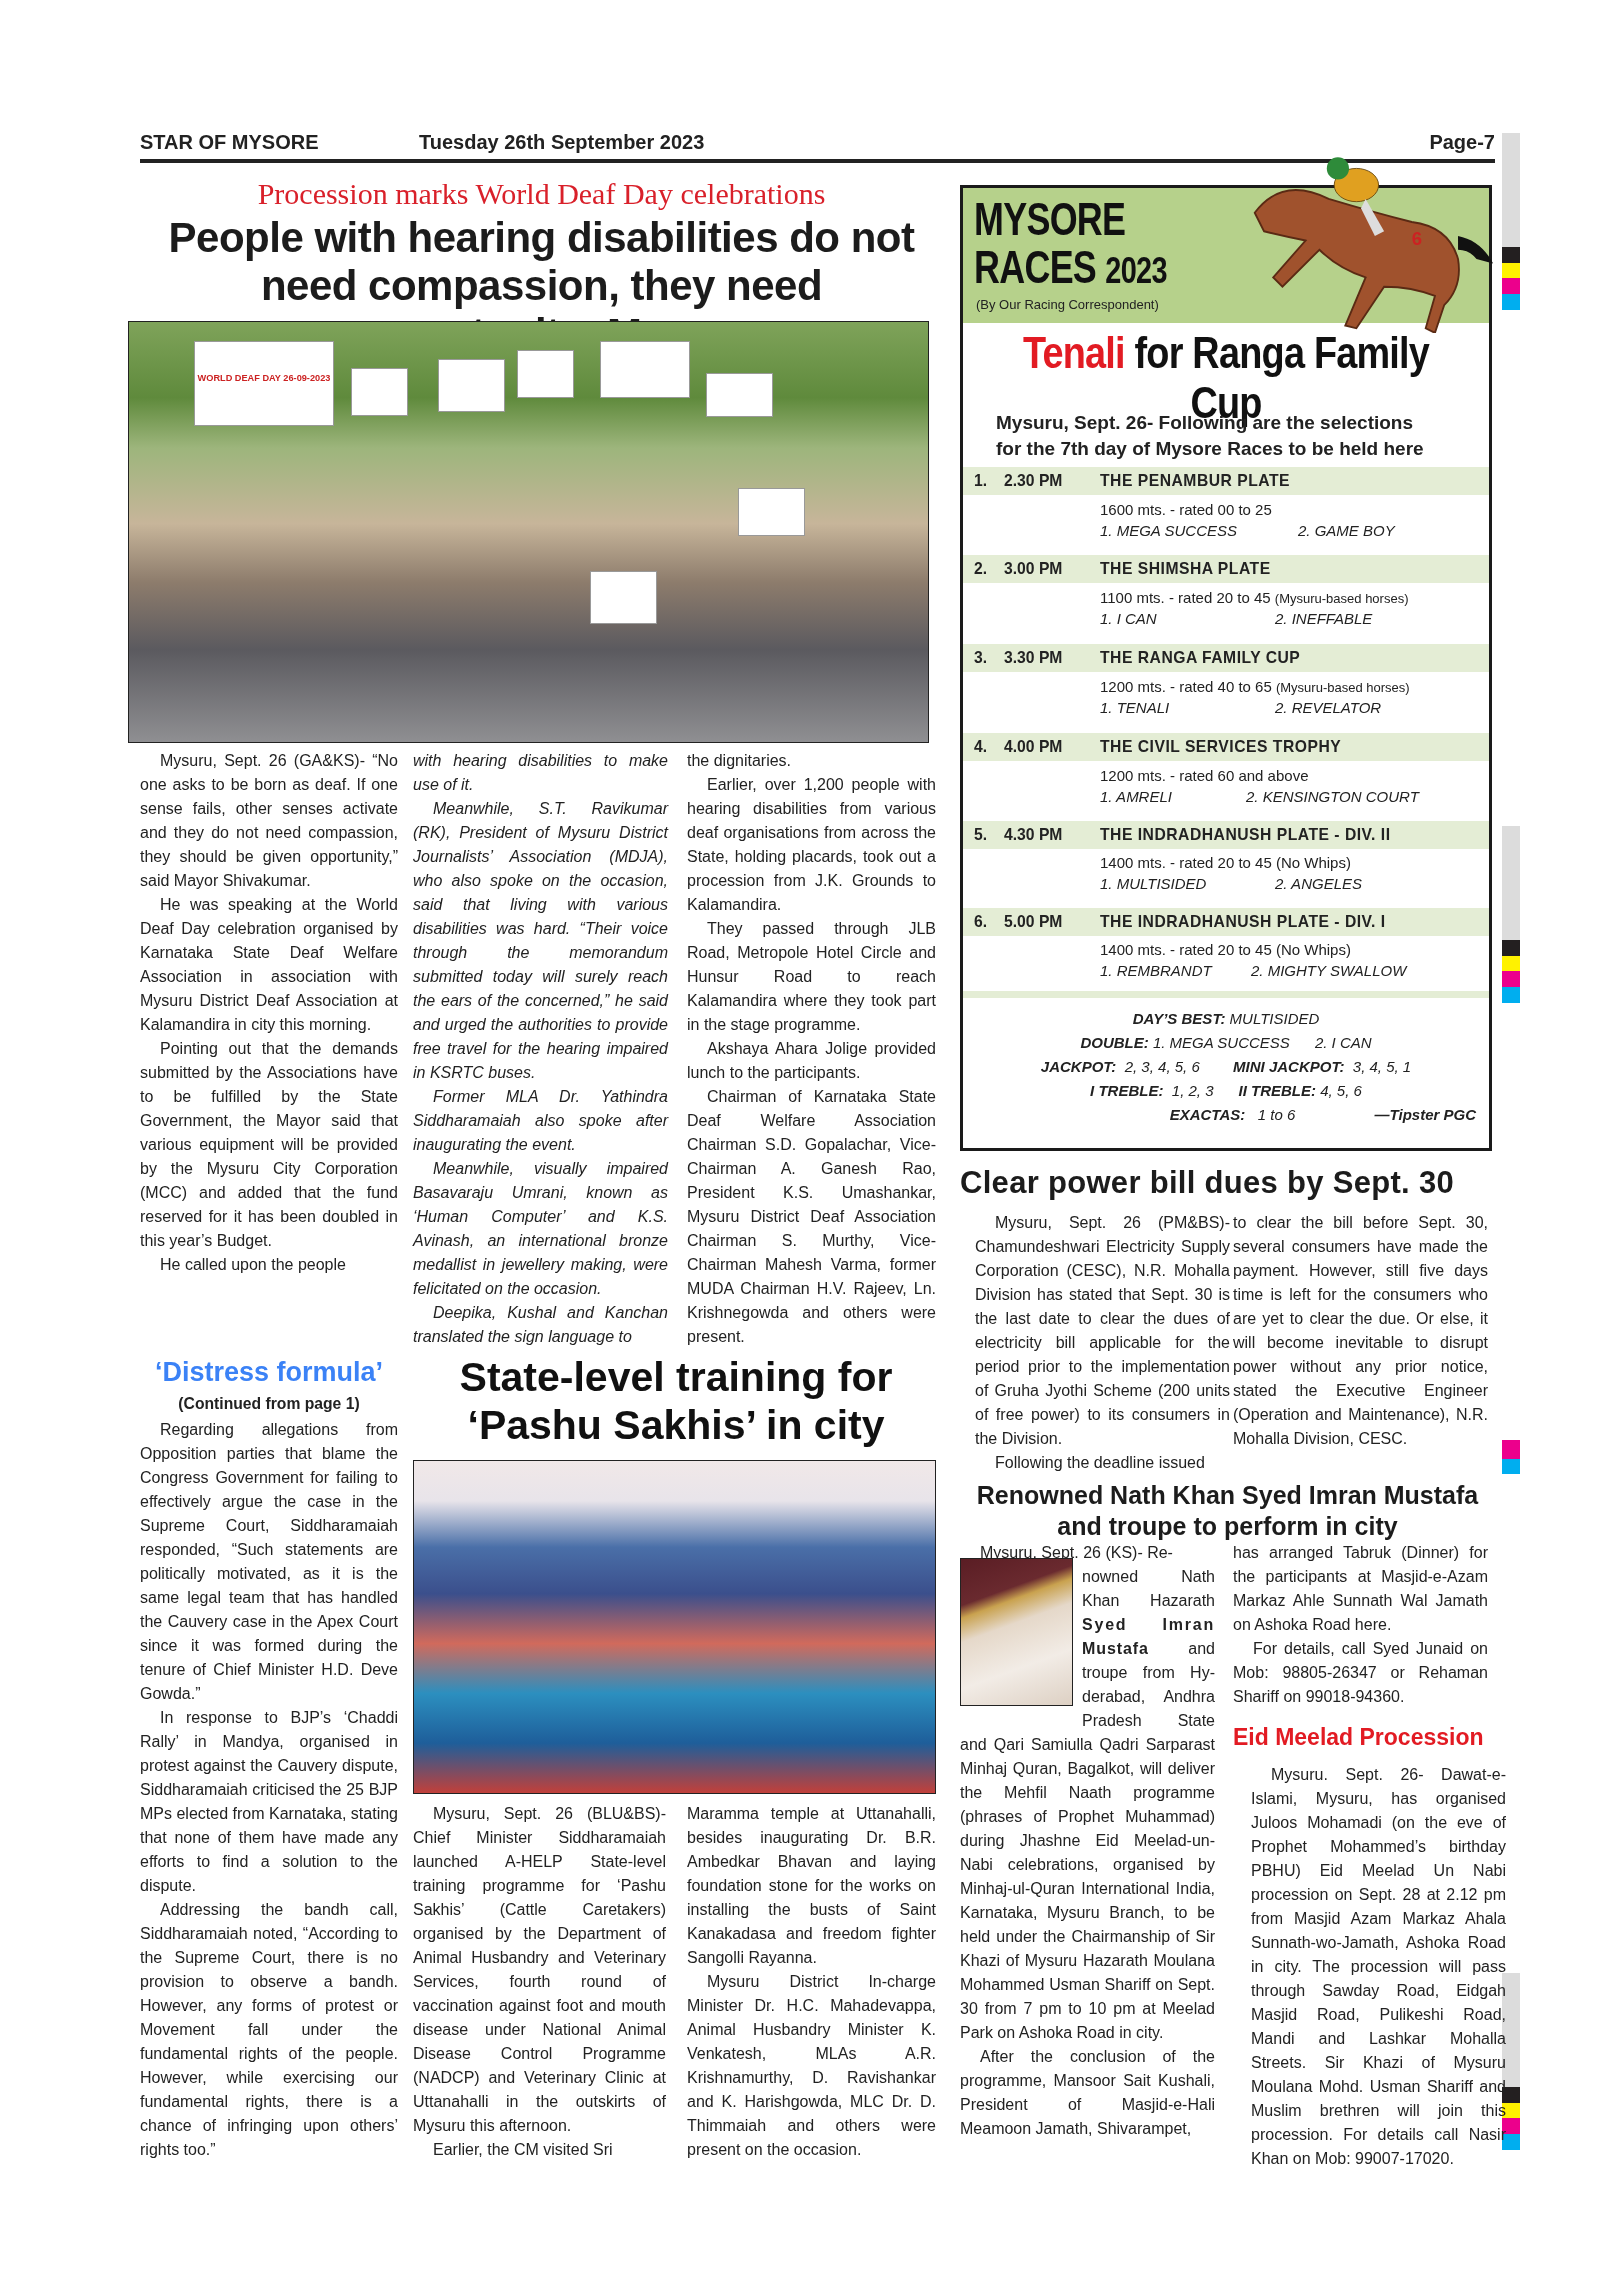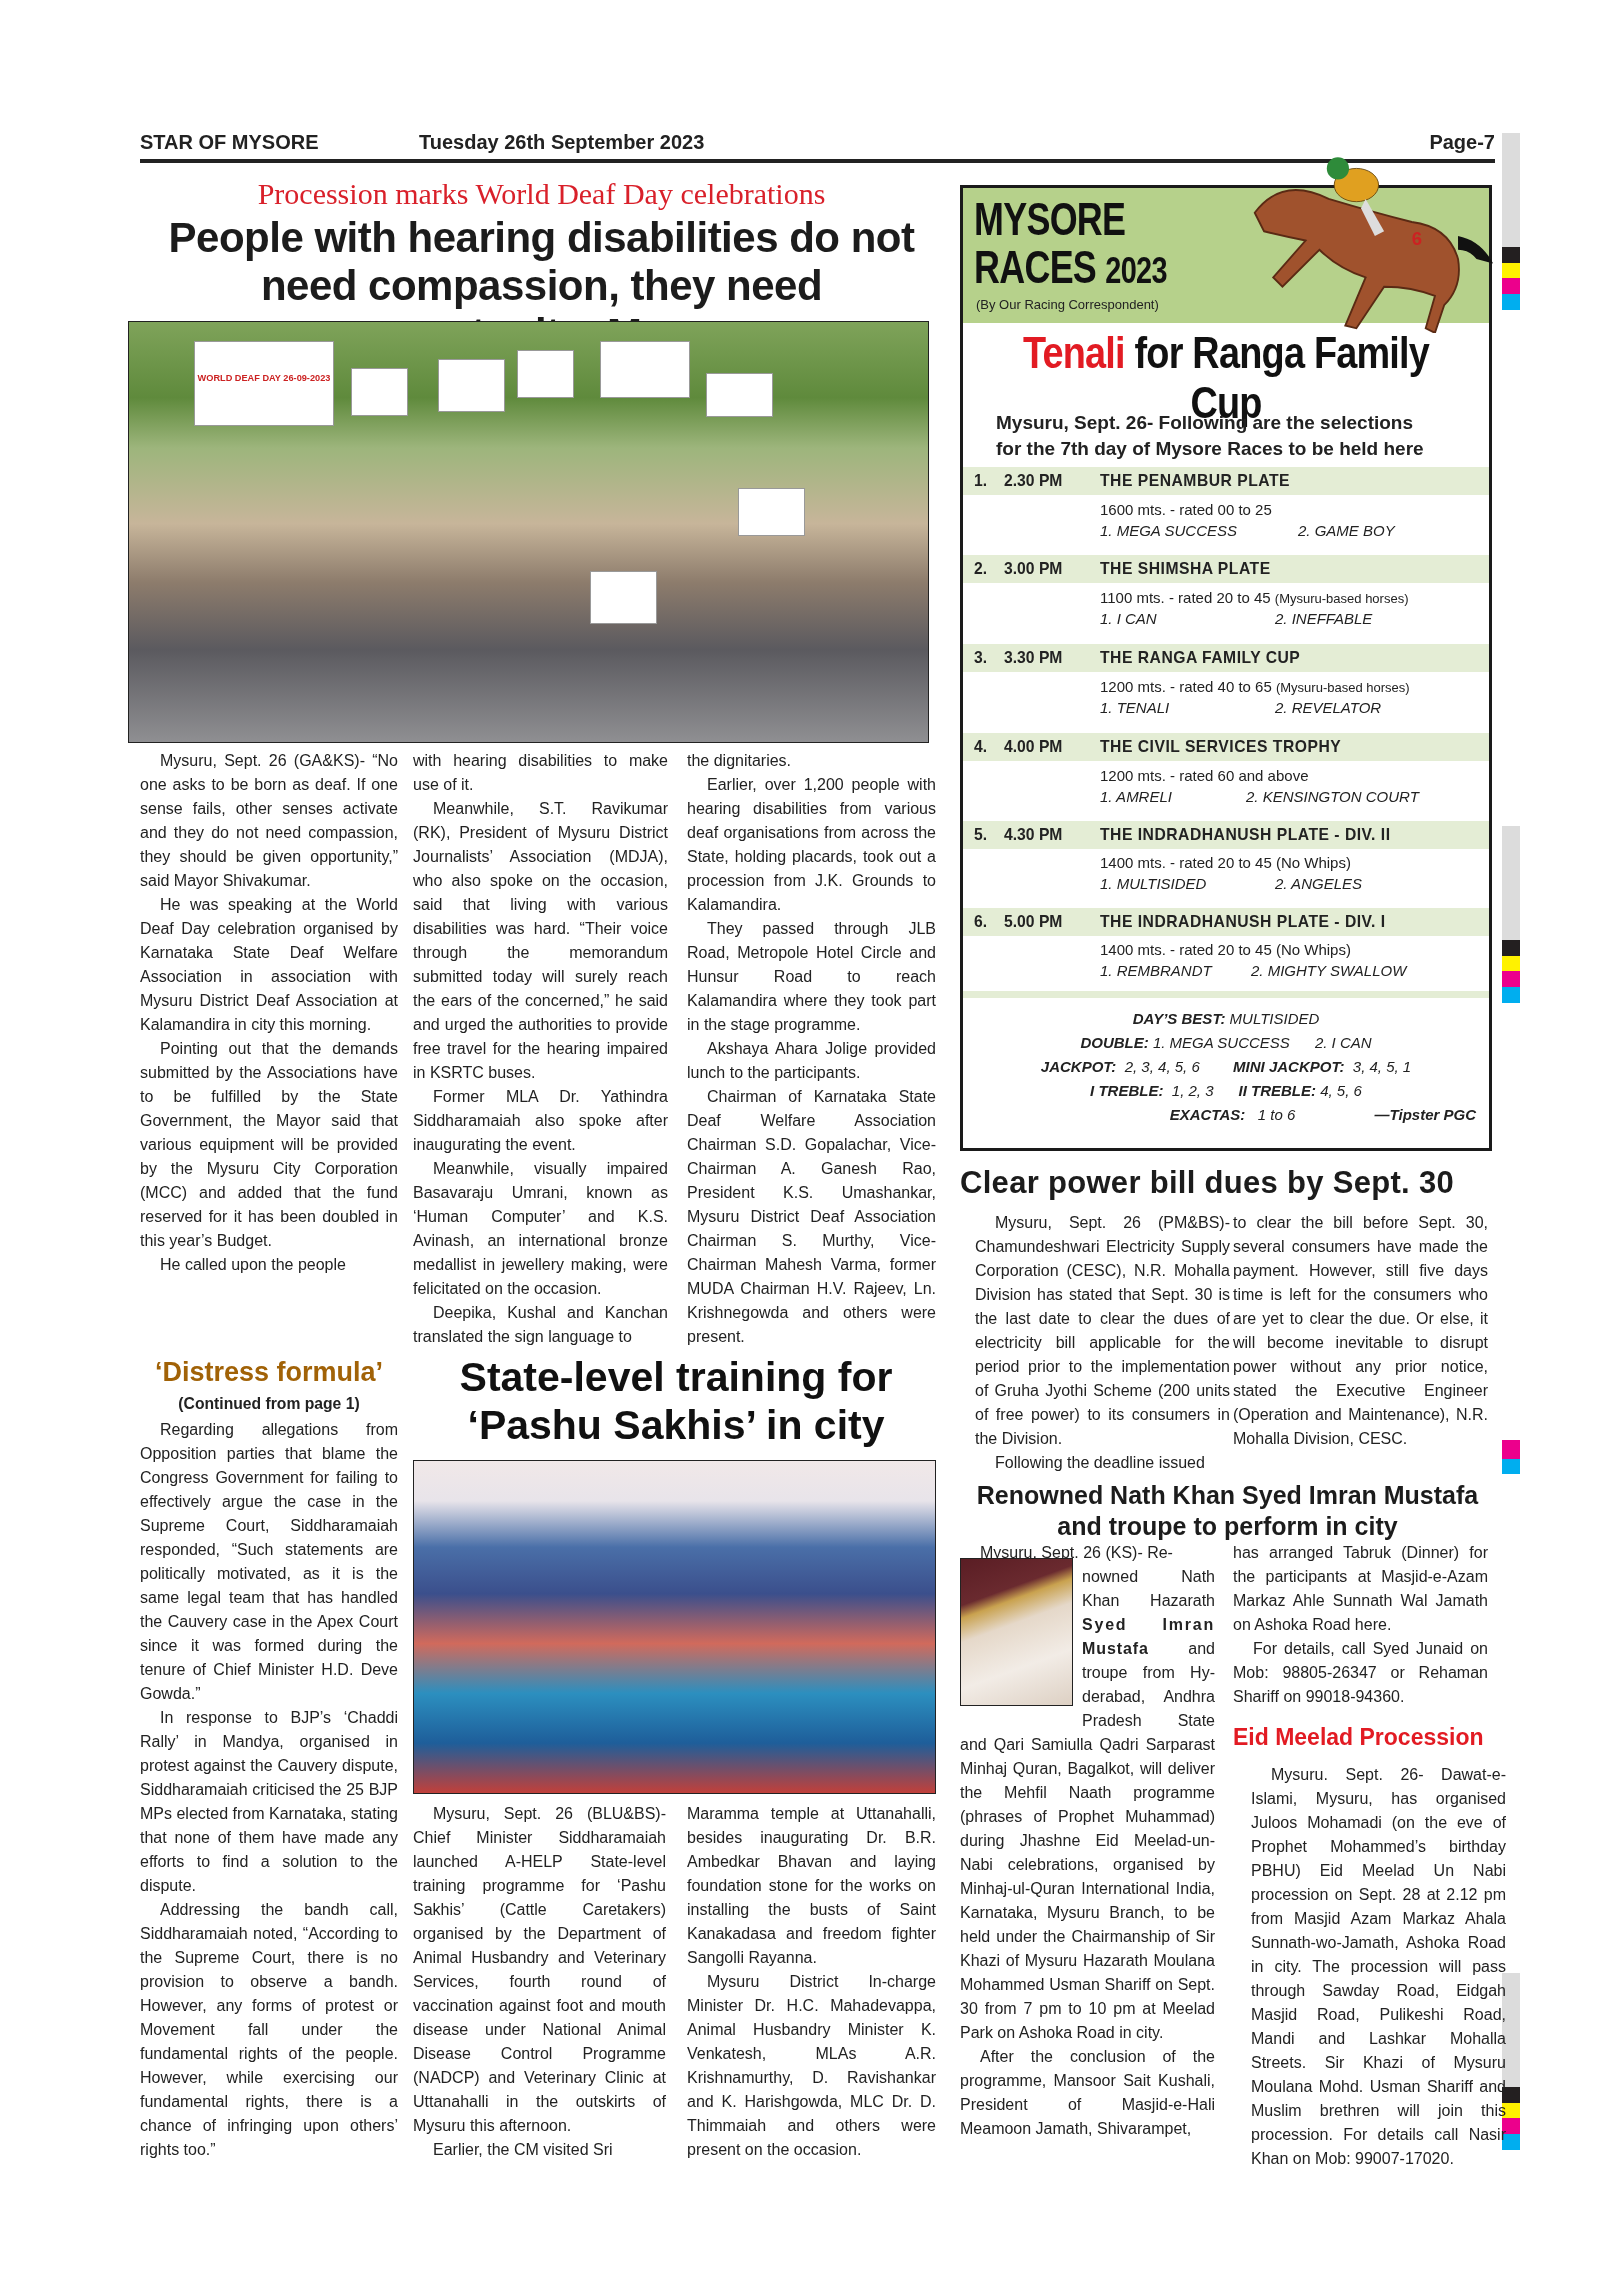--- a/index.html
+++ b/index.html
@@ -94,36 +94,36 @@
   <div class="placard" style="left:461px;top:249px;width:65px;height:51px;"></div>
   <div class="placard" style="left:609px;top:166px;width:65px;height:46px;"></div>
 </div>
 
 <div class="abs col" style="left:140px;top:749px;width:258px;">
   <p class="noindent" style="text-indent:20px;">Mysuru, Sept. 26 (GA&amp;KS)- “No one asks to be born as deaf. If one sense fails, other senses activate and they do not need compassion, they should be given opportunity,” said Mayor Shivakumar.</p>
   <p>He was speaking at the World Deaf Day celebration organised by Karnataka State Deaf Welfare Association in association with Mysuru District Deaf Association at Kalamandira in city this morning.</p>
   <p>Pointing out that the demands submitted by the Associations have to be fulfilled by the State Government, the Mayor said that various equipment will be provided by the Mysuru City Corporation (MCC) and added that the fund reserved for it has been doubled in this year’s Budget.</p>
   <p>He called upon the people</p>
 </div>
-<div class="abs col" style="left:413px;top:749px;width:255px;">
+<div class="abs col" style="left:413px;top:749px;width:255px;font-style:italic;">
   <p class="noindent">with hearing disabilities to make use of it.</p>
   <p>Meanwhile, S.T. Ravikumar (RK), President of Mysuru District Journalists’ Association (MDJA), who also spoke on the occasion, said that living with various disabilities was hard. “Their voice through the memorandum submitted today will surely reach the ears of the concerned,” he said and urged the authorities to provide free travel for the hearing impaired in KSRTC buses.</p>
   <p>Former MLA Dr. Yathindra Siddharamaiah also spoke after inaugurating the event.</p>
   <p>Meanwhile, visually impaired Basavaraju Umrani, known as ‘Human Computer’ and K.S. Avinash, an international bronze medallist in jewellery making, were felicitated on the occasion.</p>
   <p>Deepika, Kushal and Kanchan translated the sign language to</p>
 </div>
 <div class="abs col" style="left:687px;top:749px;width:249px;">
   <p class="noindent">the dignitaries.</p>
   <p>Earlier, over 1,200 people with hearing disabilities from various deaf organisations from across the State, holding placards, took out a procession from J.K. Grounds to Kalamandira.</p>
   <p>They passed through JLB Road, Metropole Hotel Circle and Hunsur Road to reach Kalamandira where they took part in the stage programme.</p>
   <p>Akshaya Ahara Jolige provided lunch to the participants.</p>
   <p>Chairman of Karnataka State Deaf Welfare Association Chairman S.D. Gopalachar, Vice-Chairman A. Ganesh Rao, President K.S. Umashankar, Mysuru District Deaf Association Chairman S. Murthy, Vice-Chairman Mahesh Varma, former MUDA Chairman H.V. Rajeev, Ln. Krishnegowda and others were present.</p>
 </div>
 
-<div class="abs" style="left:140px;top:1357px;width:258px;text-align:center;color:#a16207;font-weight:bold;font-size:27px;">‘Distress formula’</div>
+<div class="abs" style="left:140px;top:1357px;width:258px;text-align:center;color:#3b82f6;font-weight:bold;font-size:27px;">‘Distress formula’</div>
 <div class="abs" style="left:140px;top:1395px;width:258px;text-align:center;font-weight:bold;font-size:15.7px;">(Continued from page 1)</div>
 <div class="abs col" style="left:140px;top:1418px;width:258px;">
   <p>Regarding allegations from Opposition parties that blame the Congress Government for failing to effectively argue the case in the Supreme Court, Siddharamaiah responded, “Such statements are politically motivated, as it is the same legal team that has handled the Cauvery case in the Apex Court since it was formed during the tenure of Chief Minister H.D. Deve Gowda.”</p>
   <p>In response to BJP’s ‘Chaddi Rally’ in Mandya, organised in protest against the Cauvery dispute, Siddharamaiah criticised the 25 BJP MPs elected from Karnataka, stating that none of them have made any efforts to find a solution to the dispute.</p>
   <p>Addressing the bandh call, Siddharamaiah noted, “According to the Supreme Court, there is no provision to observe a bandh. However, any forms of protest or Movement fall under the fundamental rights of the people. However, while exercising our fundamental rights, there is a chance of infringing upon others’ rights too.”</p>
 </div>
 
 <div class="abs" style="left:413px;top:1353px;width:526px;text-align:center;font-weight:bold;font-size:41px;line-height:48px;color:#111;">
   <div>State-level training for</div>
   <div>‘Pashu Sakhis’ in city</div>

